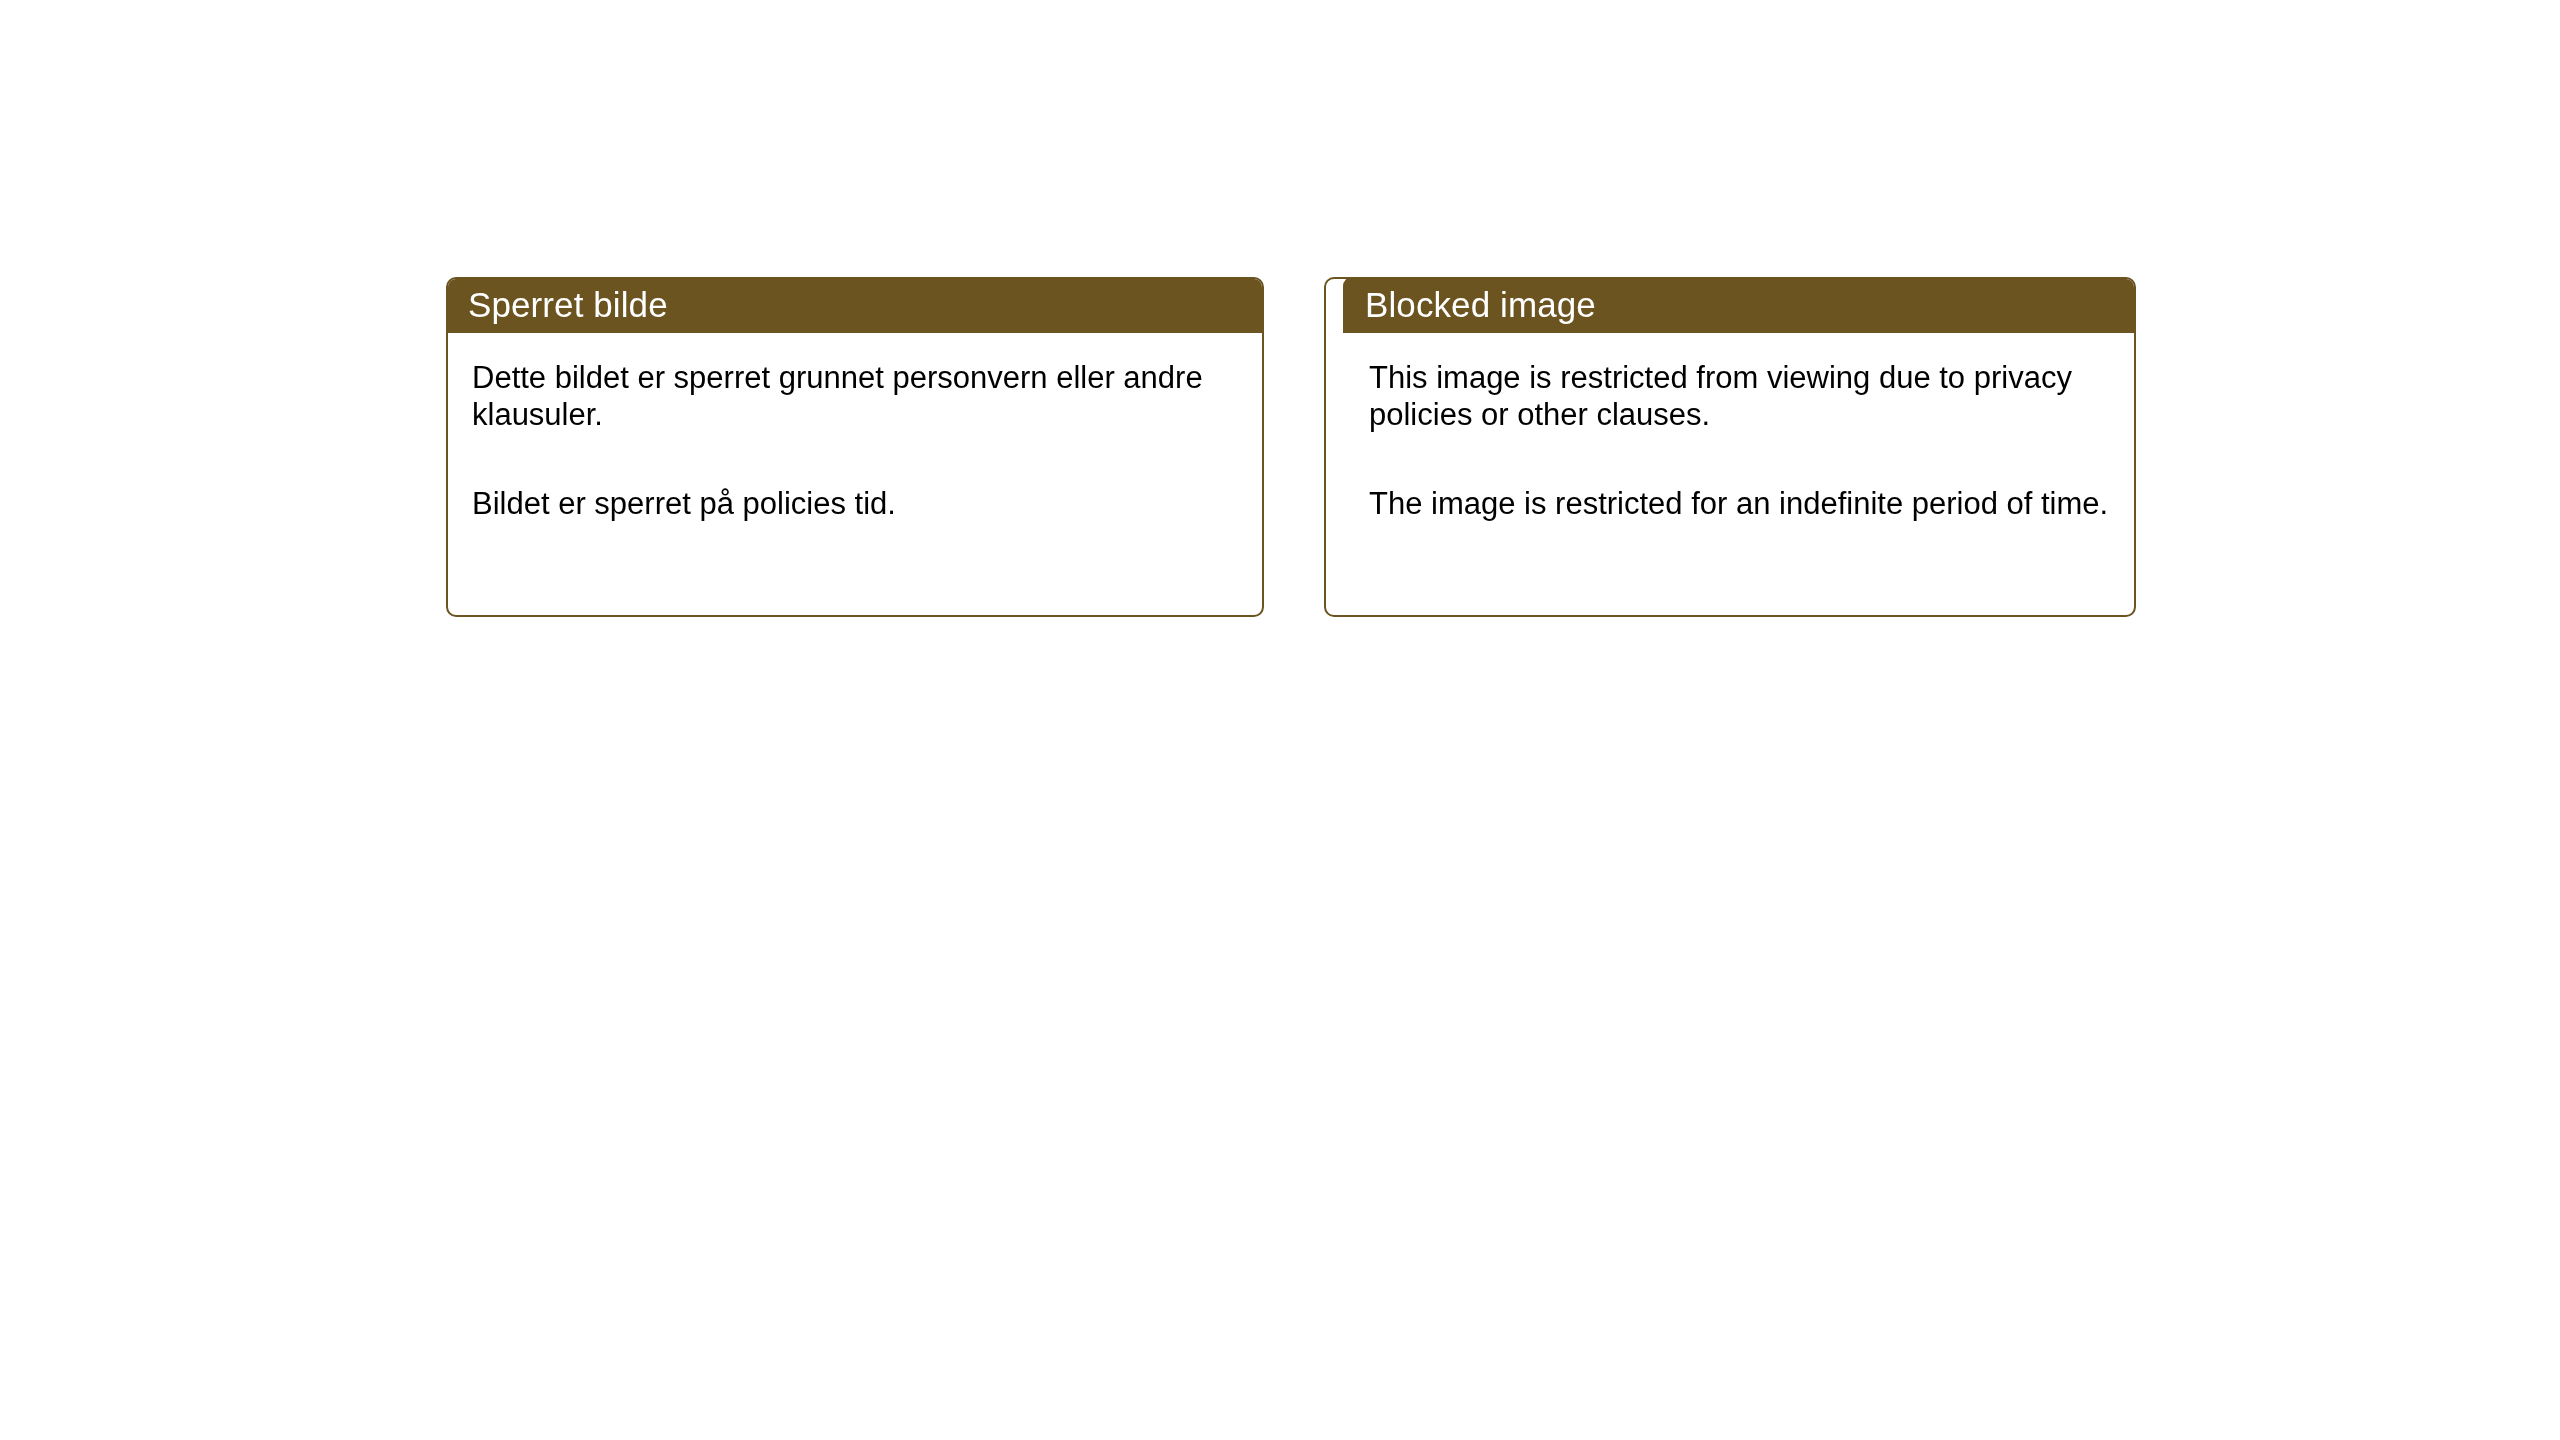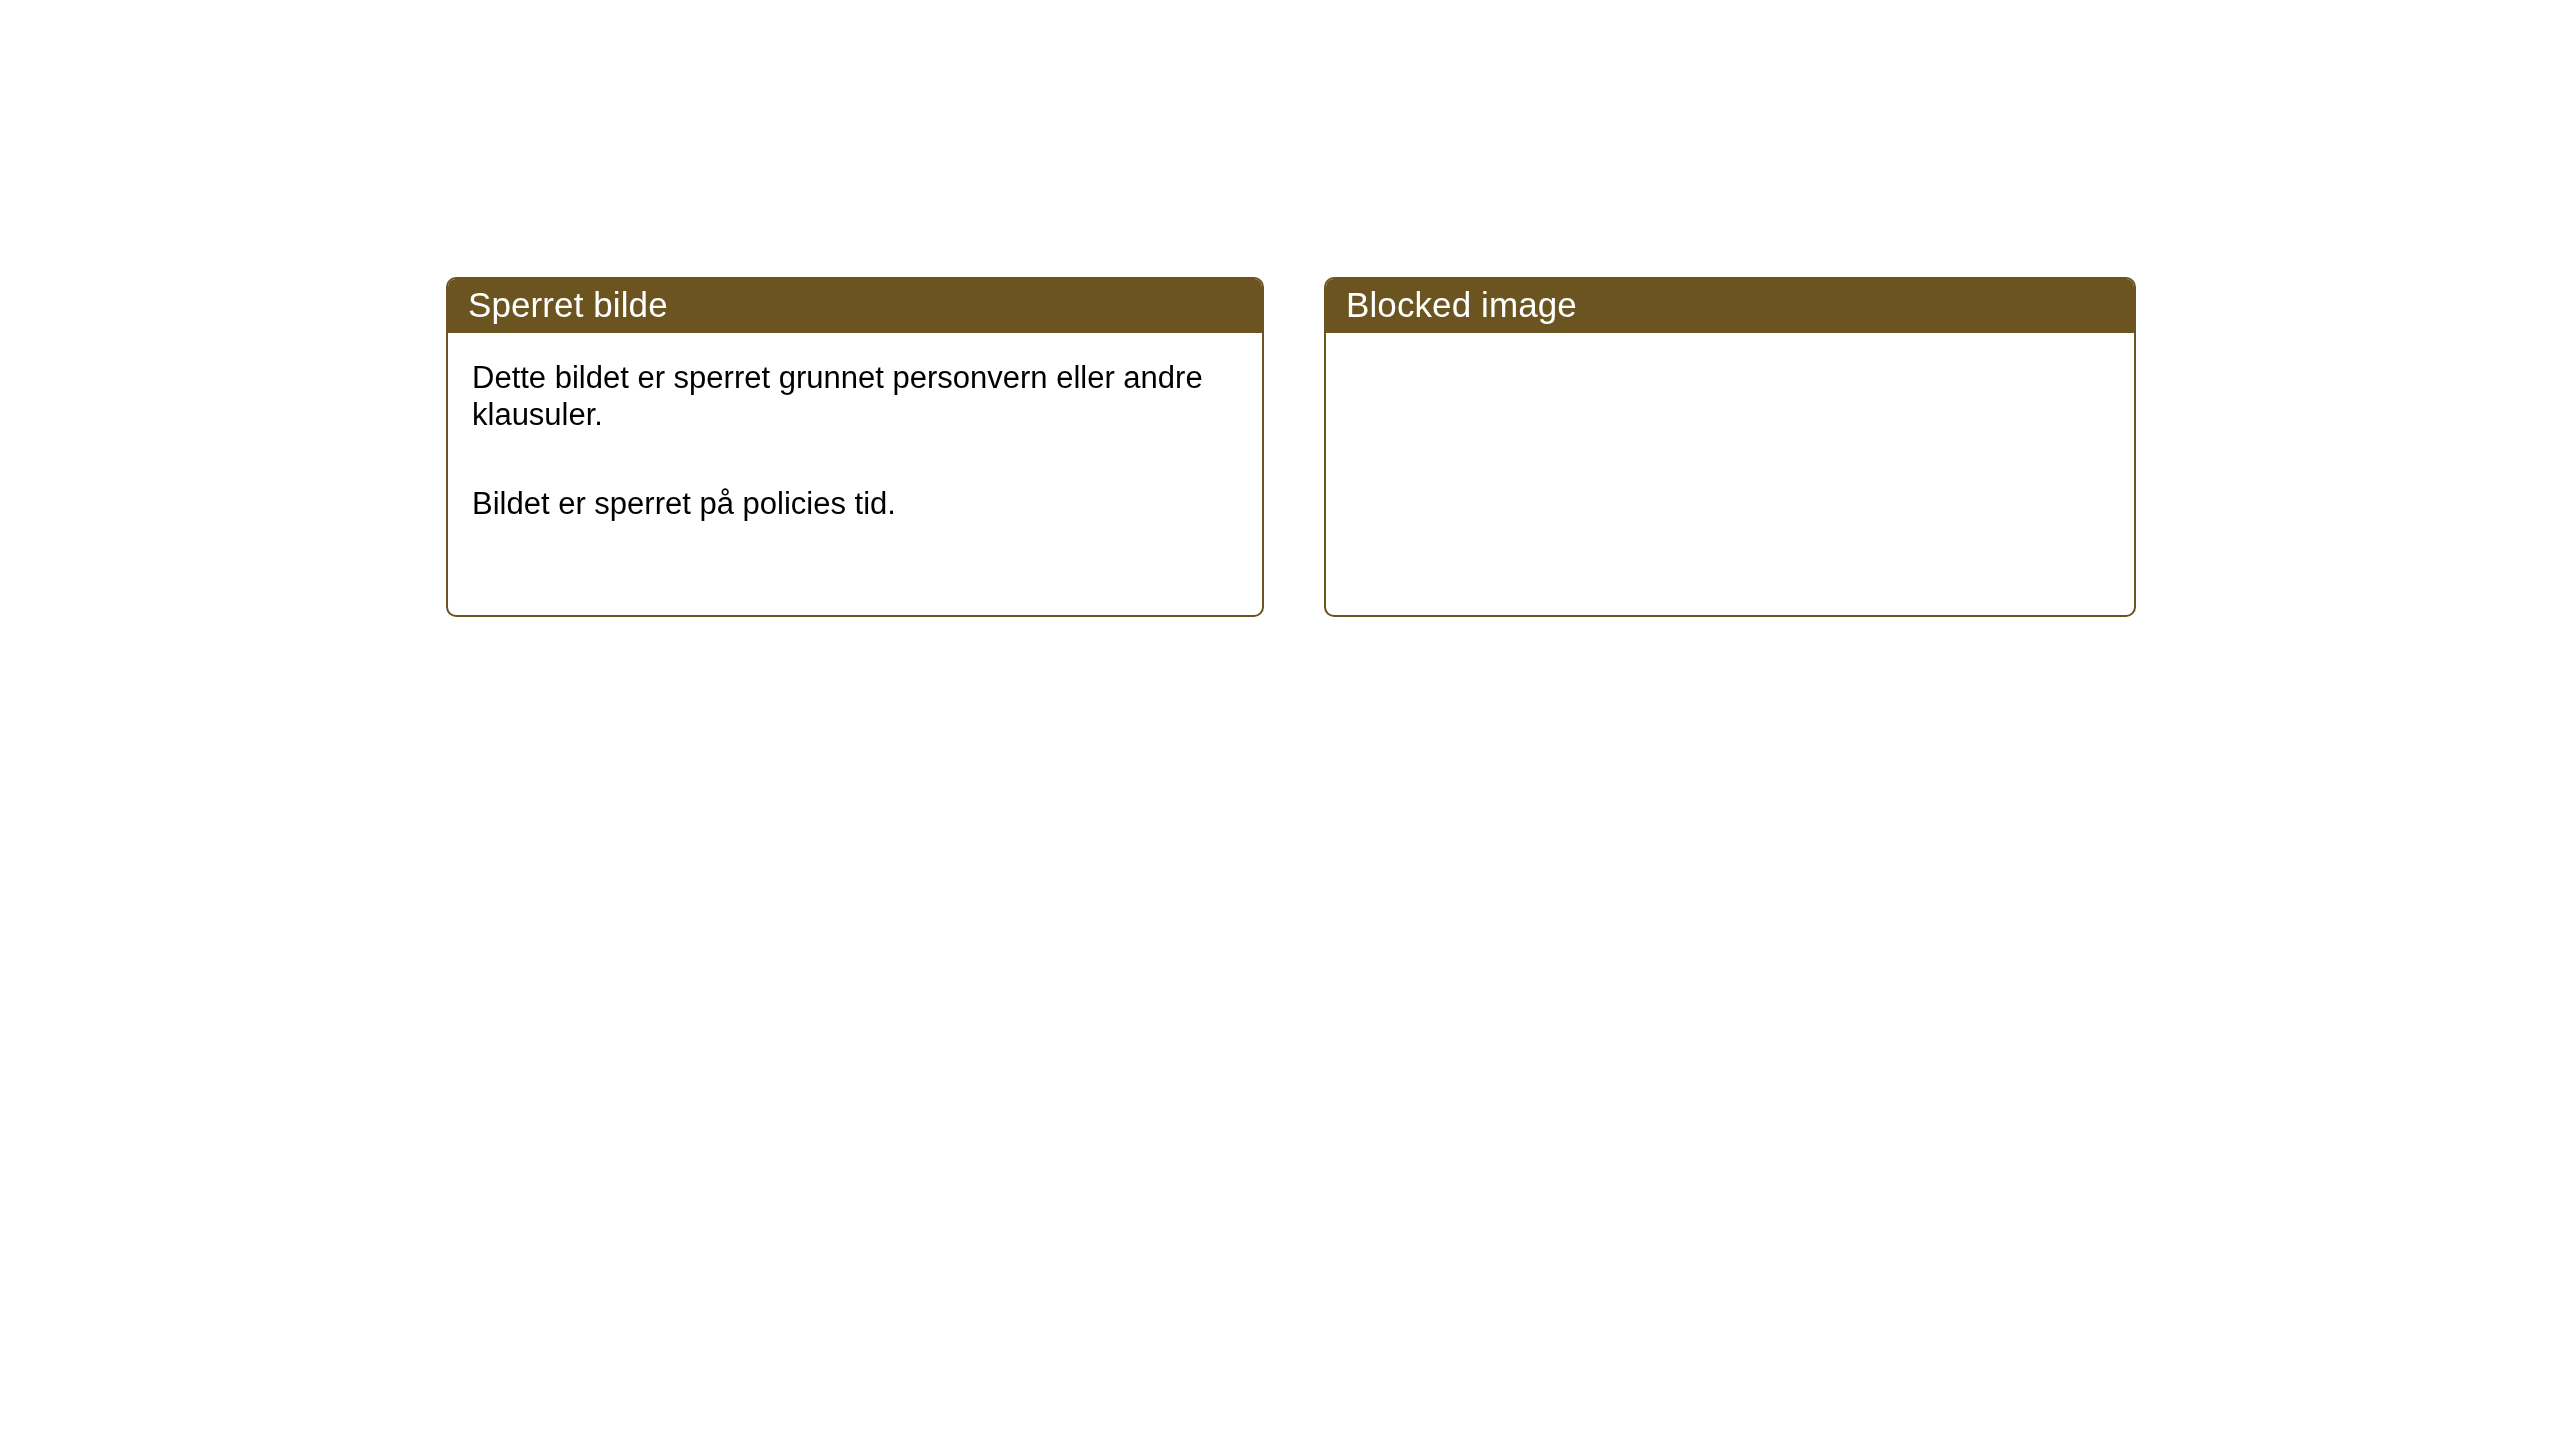--- a/index.html
+++ b/index.html
@@ -41,20 +41,21 @@
   }
 
   .notice-card.card-no {
     width: 818px;
     height: 340px;
   }
 
   .notice-card.card-en {
     width: 812px;
     height: 340px;
+    padding-left: 19px;
   }
 
   .card-header {
     box-sizing: border-box;
     background: #6b5420;
     color: #ffffff;
     height: 56px;
     display: flex;
     align-items: center;
     padding: 0 0 0 22px;
@@ -108,17 +109,21 @@
       <div class="card-body">
         <p class="body-para">Dette bildet er sperret grunnet personvern eller andre klausuler.</p>
         <p class="body-para">Bildet er sperret på policies tid.</p>
       </div>
     </section>
 
     <section class="notice-card card-en">
       <div class="card-header">
         <h2 class="card-title">Blocked image</h2>
       </div>
+      <div class="card-body">
+        <p class="body-para">This image is restricted from viewing due to privacy policies or other clauses.</p>
+        <p class="body-para">The image is restricted for an indefinite period of time.</p>
+      </div>
     </section>
 
   </div>
 
 </div>
 
 </body></html>

